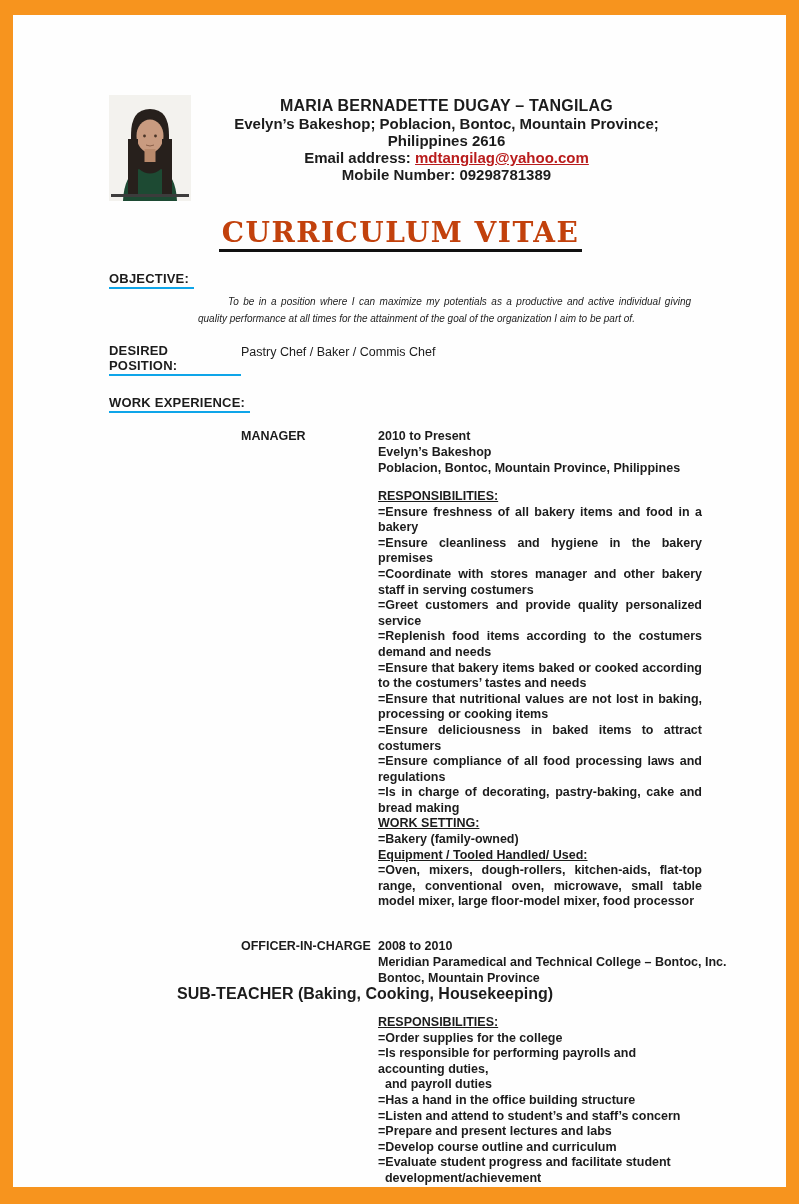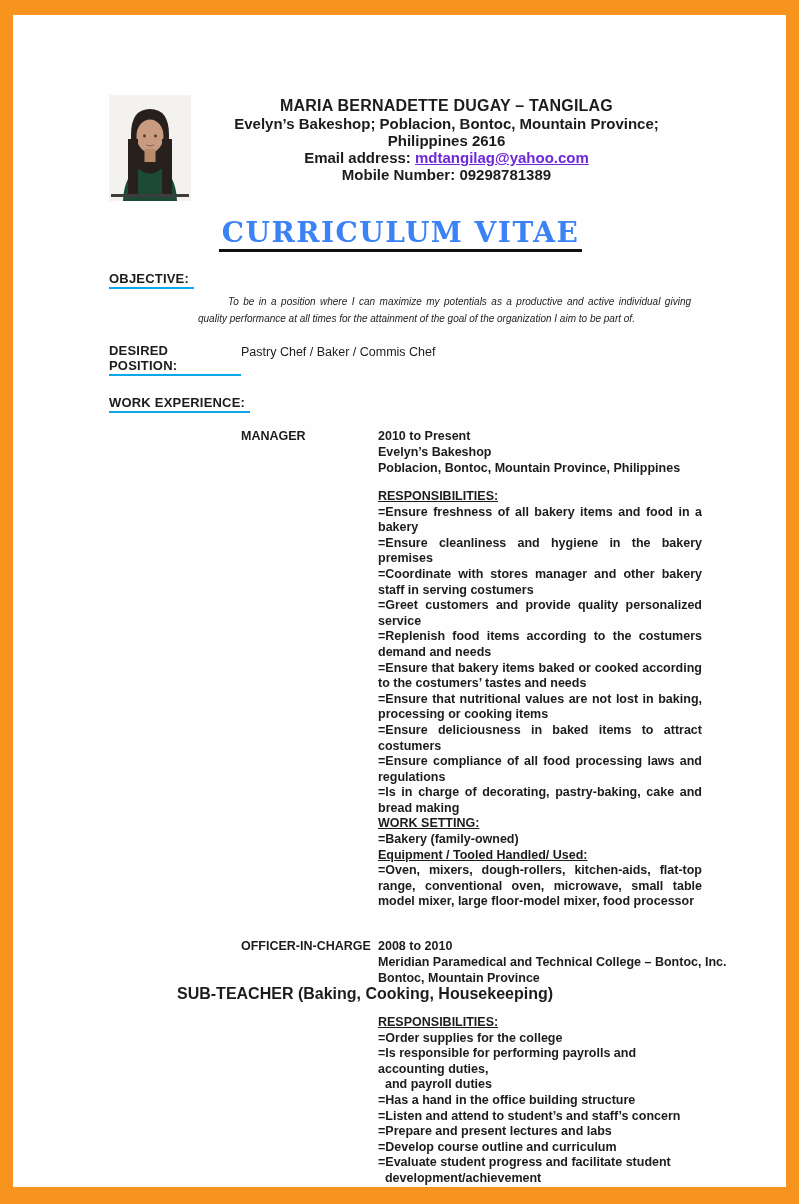--- a/index.html
+++ b/index.html
@@ -20,32 +20,32 @@
     padding:80px 94px 0 96px;
     overflow:hidden;
   }
 
   
   .header { display:flex; gap:10px; }
   .photo { width:82px; height:106px; flex-shrink:0; }
   .header-text { flex:1; text-align:center; padding-top:1px; }
   .name { font-size:16px; font-weight:bold; letter-spacing:.2px; line-height:19px; }
   .hline { font-size:15px; font-weight:bold; line-height:17px; }
-  .email-link { color:#6d28d9; font-weight:bold; text-decoration:underline; }
+  .email-link { color:#b91c1c; font-weight:bold; text-decoration:underline; }
 
   
   .cv-title { text-align:center; margin-top:17px; }
   .cv-title span {
     display:inline-block;
     font-family:"DejaVu Serif", serif;
     font-weight:bold;
     font-size:28px;
     letter-spacing:1.5px;
     line-height:30px;
-    color:#3b82f6;
+    color:#c2410c;
     border-bottom:3px solid #111;
     padding:0 3px 1px 3px;
   }
 
   
   .sec { margin-top:17px; }
   .sec-head {
     display:inline-block;
     font-size:13px; font-weight:bold;
     border-bottom:2px solid #0ea5e9;

